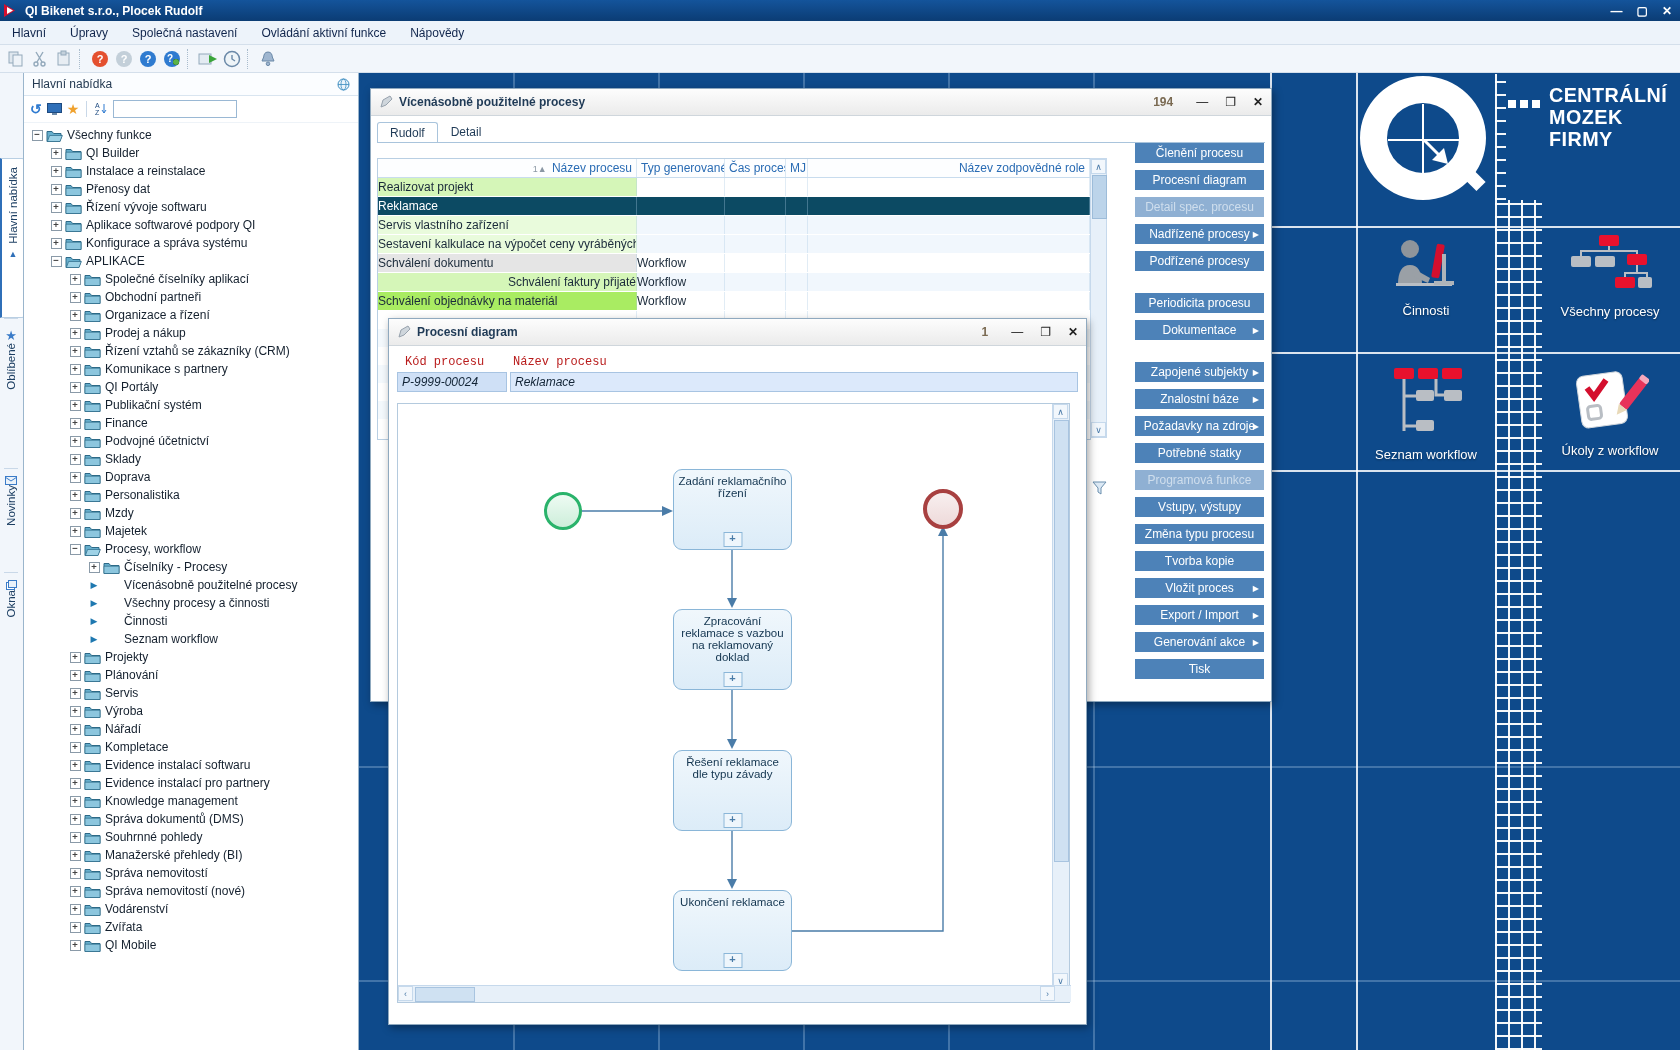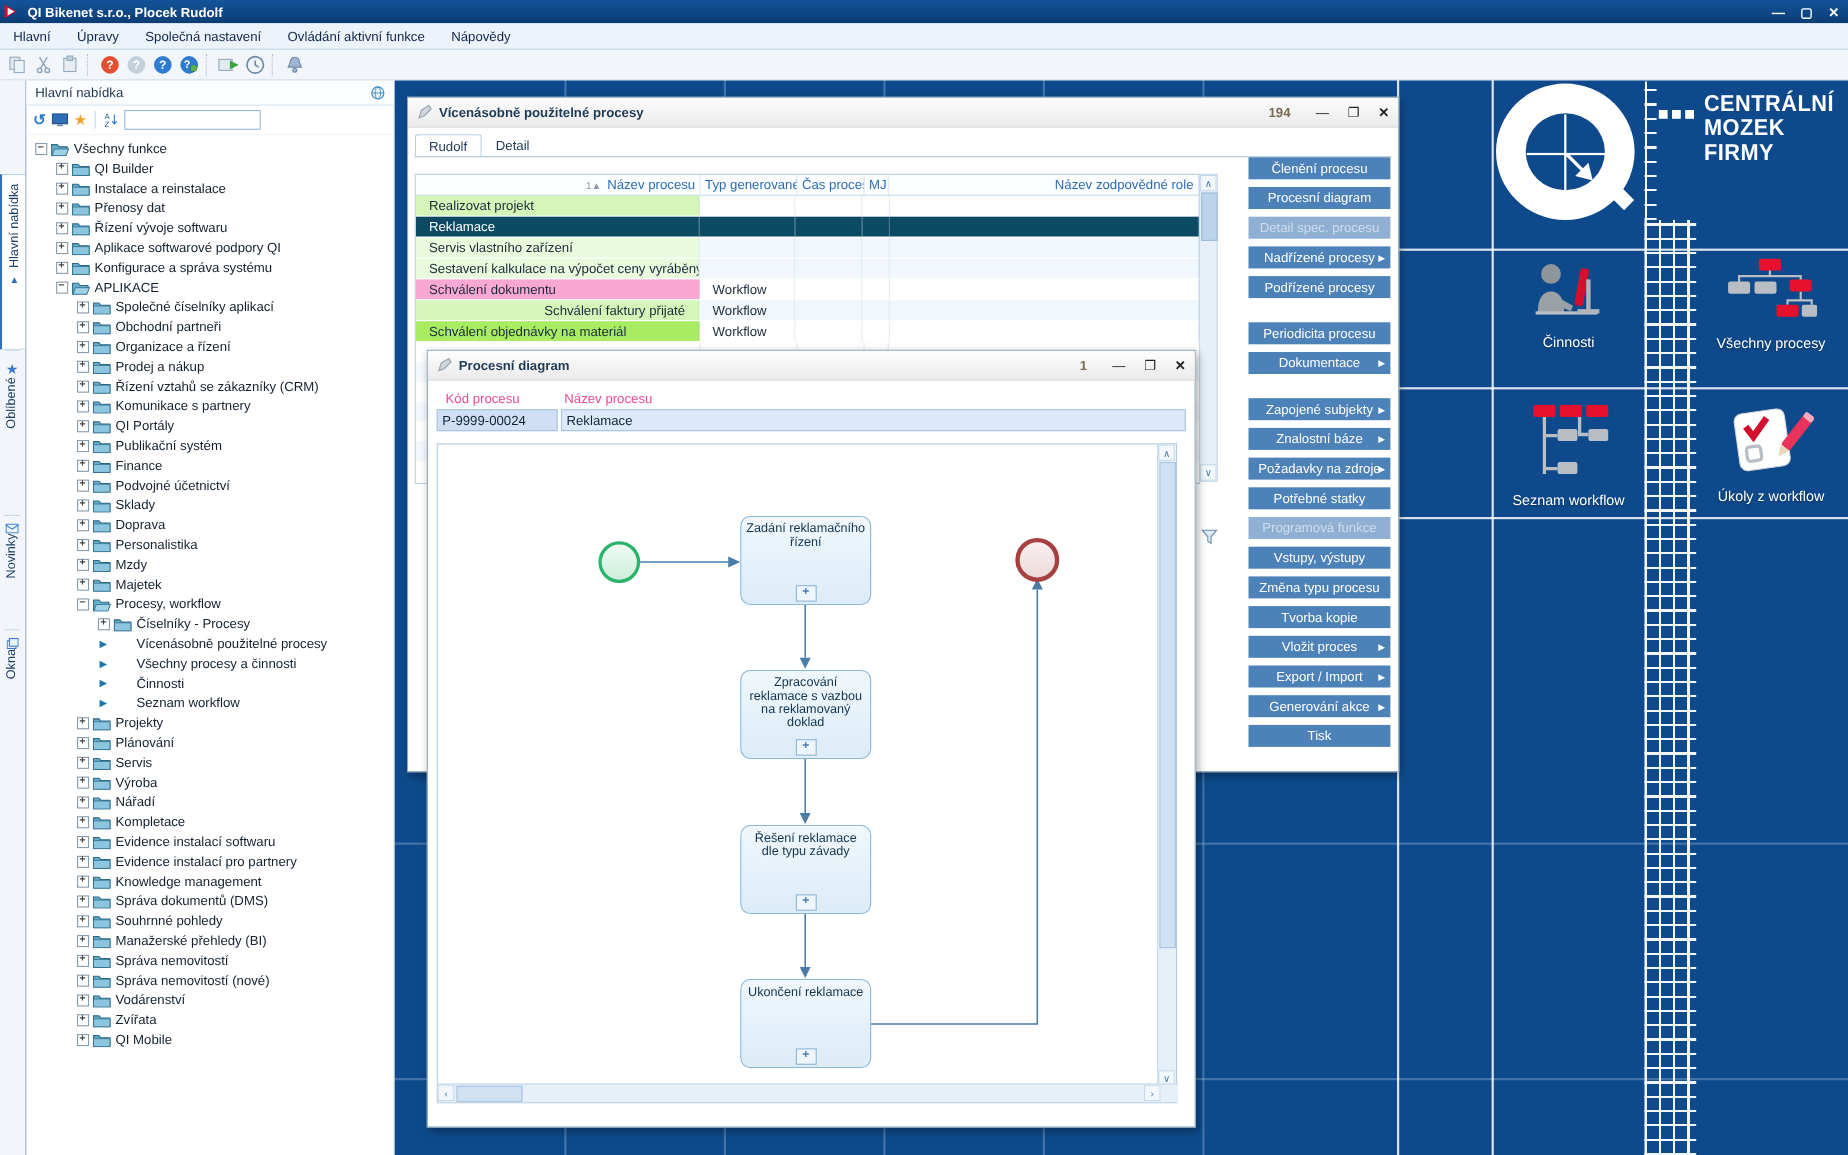--- a/index.html
+++ b/index.html
@@ -77,44 +77,44 @@
   #tabs{position:absolute;left:6px;top:31px;height:22px;display:flex;align-items:flex-end;}
   .tab{padding:3px 12px;color:#1f3a56;border:1px solid transparent;border-bottom:none;}
   .tab.active{background:#fff;border-color:#a9c4dc;border-radius:3px 3px 0 0;position:relative;top:1px;font-weight:normal;}
   #tabline{position:absolute;left:6px;top:53px;width:888px;border-top:1px solid #a9c4dc;}
   #tablewrap{position:absolute;left:6px;top:69px;width:712px;height:280px;border:1px solid #b9cfe3;background:#fff;overflow:hidden;}
   .thead{display:flex;height:18px;border-bottom:1px solid #c8dcee;background:#fdfeff;color:#2a6cb4;text-align:right;}
   .thead div{padding:2px 4px;border-right:1px solid #d9e7f3;box-sizing:border-box;white-space:nowrap;overflow:hidden;}
   .sortb{color:#8a97a4;font-size:9px;margin-right:2px;}
   .c0{width:259px;}.c1{width:88px;}.c2{width:61px;}.c3{width:22px;}.c4{width:282px;}
   .drow{display:flex;height:18px;border-bottom:1px solid #fff;}
-  .drow div{padding:2px 12px;box-sizing:border-box;white-space:nowrap;overflow:hidden;border-right:1px solid rgba(170,200,225,.35);}
+  .drow div{padding:2px 0;box-sizing:border-box;white-space:nowrap;overflow:hidden;border-right:1px solid rgba(170,200,225,.35);}
   .drow.alt div{background:#f1f7fd;}
   .drow.sel div{background:#0C4A63 !important;color:#fff;}
   #tbl-empty{height:118px;background:repeating-linear-gradient(180deg,#fff 0 18px,#f4f9fd 18px 36px);position:relative;}
   #tbl-empty i{position:absolute;top:0;bottom:0;width:1px;background:rgba(190,215,235,.45);}
   #tvscroll{position:absolute;left:719px;top:69px;width:17px;height:280px;background:#e7f0f9;border:1px solid #c6d9ec;box-sizing:border-box;}
   .sbtn{position:absolute;left:0;width:15px;height:15px;display:flex;align-items:center;justify-content:center;
         color:#4a7aa8;font-size:9px;background:#f2f7fc;border:1px solid #c6d9ec;box-sizing:border-box;}
   #tvthumb{position:absolute;left:1px;top:16px;width:13px;height:42px;background:#bcd4ea;border:1px solid #9dbcd9;}
   #funnel{position:absolute;left:721px;top:392px;}
 
   
   #actions{position:absolute;left:764px;top:54px;width:129px;}
   .abtn{position:relative;height:20px;margin-bottom:7px;background:#4D82B8;color:#fff;
         display:flex;align-items:center;justify-content:center;font-size:12px;}
   .abtn.gap{margin-top:22px;}
   .abtn.disabled{background:#8fb0d3;color:#cfdeed;}
   .barr{position:absolute;right:5px;font-style:normal;font-size:8px;}
 
   
   #diagwin{left:388px;top:318px;width:697px;height:705px;z-index:20;}
-  .flabel{position:absolute;color:#ec4899;}
+  .flabel{position:absolute;color:#b91c1c;font-family:Liberation Mono, monospace;}
   .finput{position:absolute;height:20px;border:1px solid #a8c4e2;box-sizing:border-box;
-          display:flex;align-items:center;padding:0 4px;color:#122436;}
+          display:flex;align-items:center;padding:0 4px;color:#122436;font-style:italic;}
   #canvas{position:absolute;left:8px;top:84px;width:673px;height:600px;border:1px solid #b4cade;background:#fff;box-sizing:border-box;}
   .bnode{position:absolute;left:275px;width:119px;height:81px;border:1.5px solid #8ab6d8;border-radius:9px;
          background:linear-gradient(180deg,#f0f7fc 0%,#dcecf8 100%);box-sizing:border-box;
          text-align:center;font-size:11.5px;color:#12344f;padding:5px 4px 0 4px;}
   .subbox{position:absolute;left:50%;transform:translateX(-50%);bottom:2px;width:17px;height:13px;
           border:1px solid #8ab6d8;background:#eef6fc;color:#4a7ca8;font:bold 11px/11px "Liberation Sans",sans-serif;text-align:center;}
   #startc{position:absolute;left:146px;top:88px;width:38px;height:38px;border-radius:50%;
           border:3px solid #2ab36b;background:linear-gradient(180deg,#eefbf3,#cdeeda);box-sizing:border-box;}
   #endc{position:absolute;left:525px;top:85px;width:40px;height:40px;border-radius:50%;
         border:4px solid #a84040;background:linear-gradient(180deg,#f8efef,#eedada);box-sizing:border-box;}
@@ -1003,21 +1003,21 @@
 
         <div class="drow alt">
           <div class="c0" style="background: rgb(233, 251, 220);">Sestavení kalkulace na výpočet ceny vyráběných kol</div>
           <div class="c1"></div>
           <div class="c2"></div>
           <div class="c3"></div>
           <div class="c4"></div>
         </div>
 
         <div class="drow">
-          <div class="c0" style="background: #f9a8d4;">Schválení dokumentu</div>
+          <div class="c0" style="background: #e5e5e5;">Schválení dokumentu</div>
           <div class="c1">Workflow</div>
           <div class="c2"></div>
           <div class="c3"></div>
           <div class="c4"></div>
         </div>
 
         <div class="drow alt">
           <div class="c0" style="background: rgb(213, 246, 184); text-align: right;">Schválení faktury přijaté</div>
           <div class="c1">Workflow</div>
           <div class="c2"></div>

